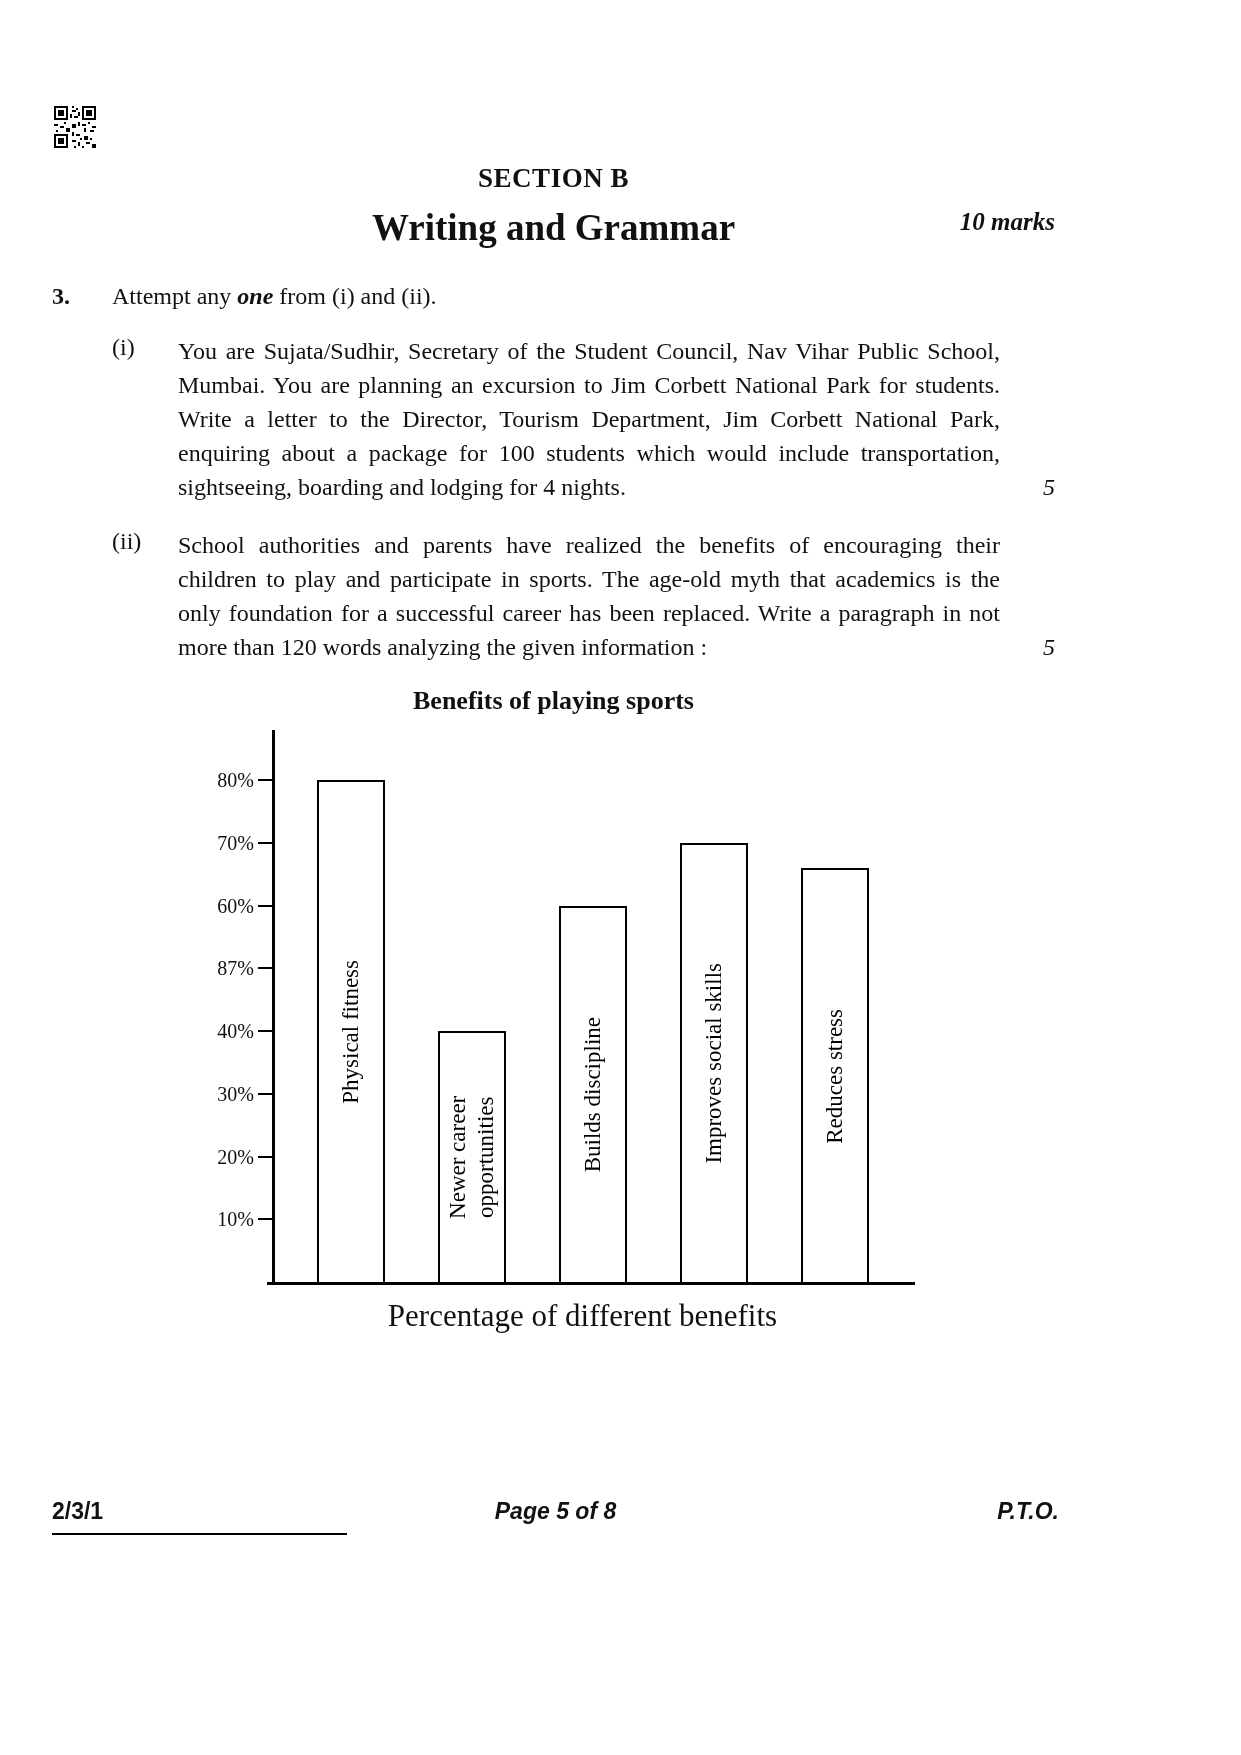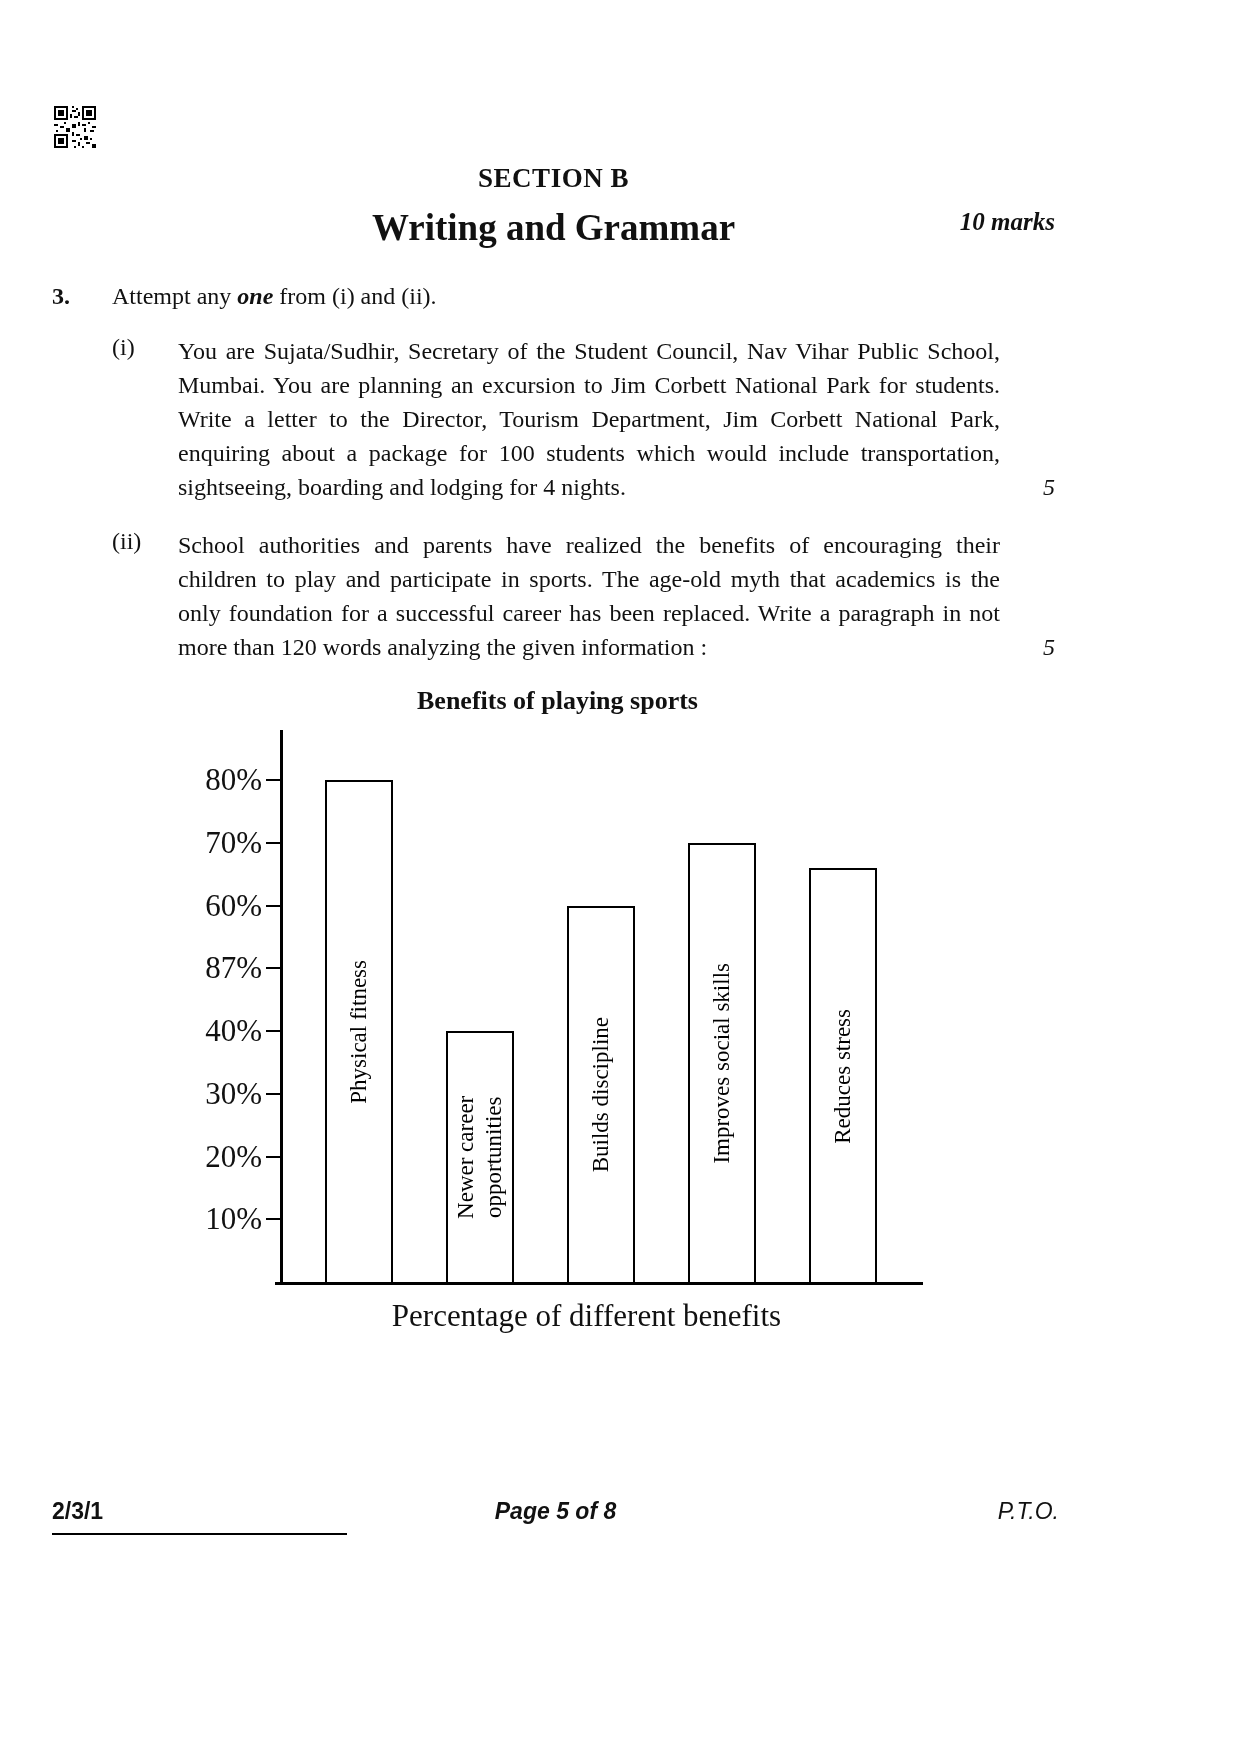--- a/index.html
+++ b/index.html
@@ -42,21 +42,21 @@
     font-size:24px; line-height:34px;
     text-align:justify;
   }
   .part-marks {
     flex:1 1 auto;
     align-self:flex-end;
     text-align:right;
     font-size:24px; font-style:italic;
     line-height:34px;
   }
-  .chart { margin-top:22px;padding-left:8px; }
+  .chart { margin-top:22px; }
   .chart-title {
     margin:0 186px 0 52px;
     text-align:center;
     font-size:26px; font-weight:bold;
   }
   .plot-wrap {
     position:relative;
     margin-left:272px; margin-top:14px;
     width:640px; height:552px;
   }
@@ -68,21 +68,21 @@
     position:absolute; left:-5px; bottom:-3px;
     width:648px; height:3px; background:#000;
   }
   #yticks { position:absolute; left:0; top:0; right:0; bottom:0; }
   .ytick-mark {
     position:absolute; left:-14px; width:14px; height:2px; background:#000;
   }
   .ytick-label {
     position:absolute; right:calc(100% + 18px);
     transform:translateY(50%);
-    font-size:31px; white-space:nowrap;
+    font-size:20px; white-space:nowrap;
   }
   #bars {
     position:absolute; left:0; right:0; bottom:0; top:0;
     display:flex; align-items:flex-end;
     padding-left:45px; gap:53px;
   }
   .bar {
     width:68px; flex:0 0 68px;
     background:#ffffff;
     border:2.5px solid #000;
@@ -113,21 +113,21 @@
     border-bottom:2px solid #000;
     padding-bottom:8px;
     font-size:23px; font-weight:bold;
   }
   .page-info {
     position:absolute; left:50%; transform:translateX(-50%); top:0;
     font-size:23px; font-weight:bold; font-style:italic;
   }
   .pto {
     position:absolute; right:0; top:0;
-    font-size:23px; font-weight:normal; font-style:italic;
+    font-size:23px; font-weight:bold; font-style:italic;
   }
 </style>
 </head>
 <body>
 
 <div class="page">
 
   <svg class="qr" viewBox="0 0 21 21" aria-hidden="true">
     <rect x="0" y="0" width="21" height="21" fill="#fff"></rect>
     <g fill="#000">

